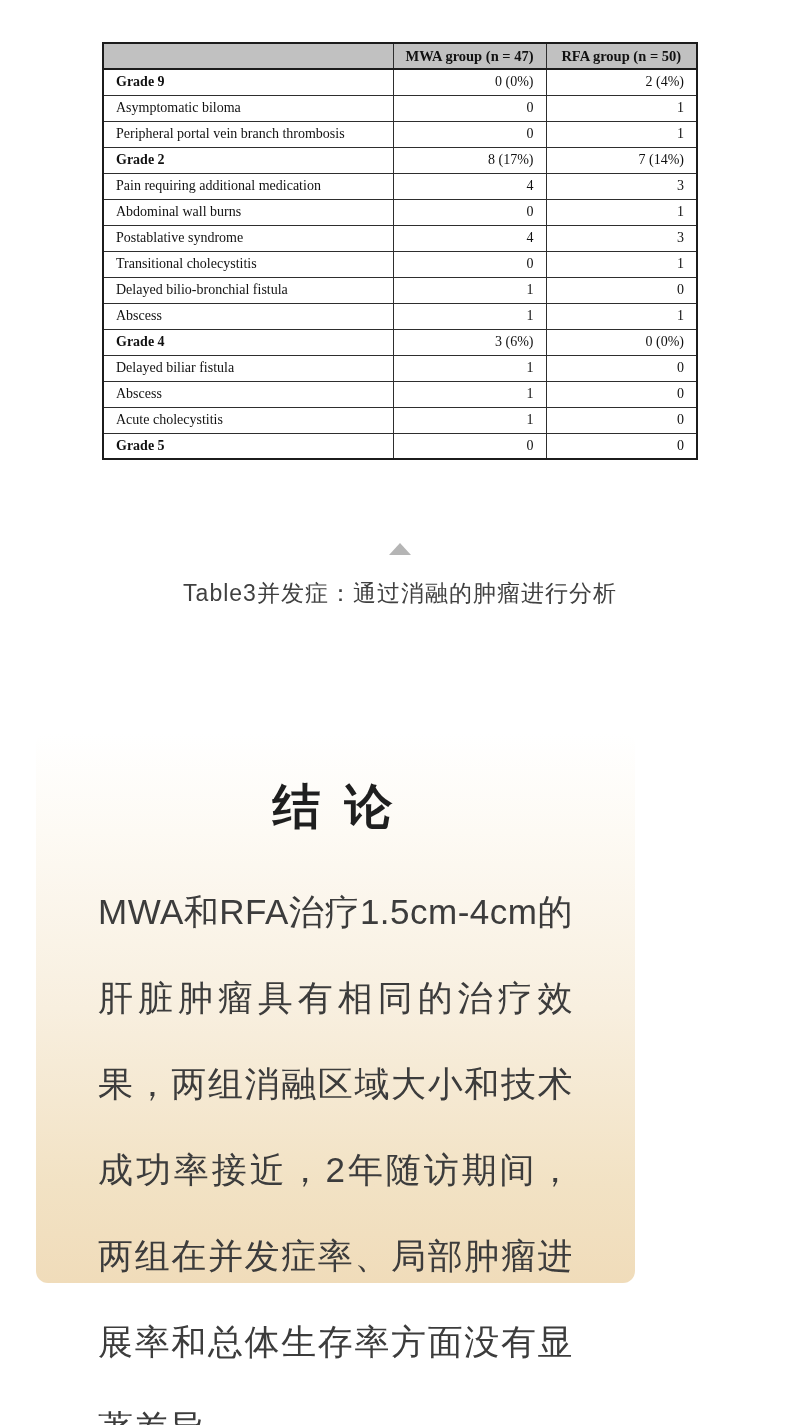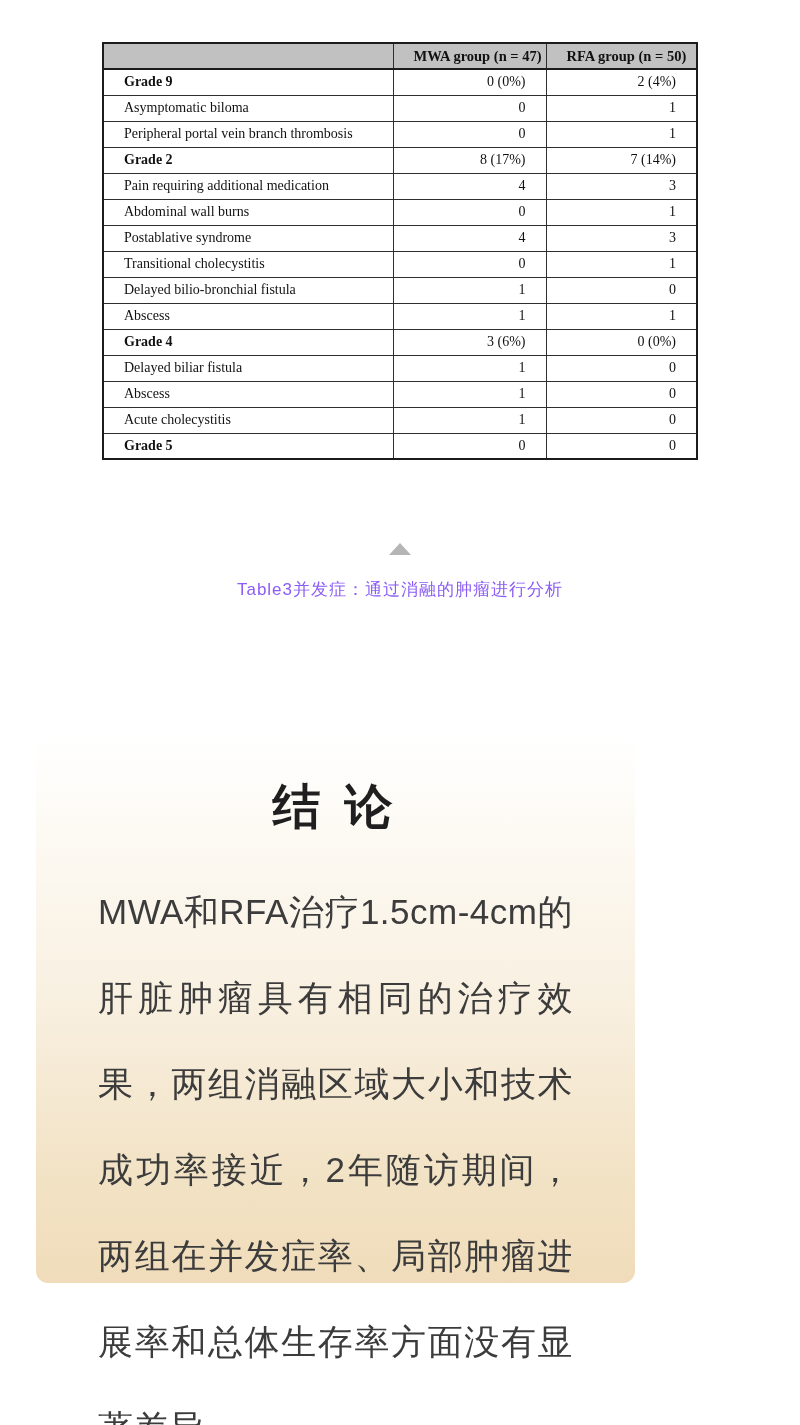--- a/index.html
+++ b/index.html
@@ -23,21 +23,21 @@
     table-layout: fixed;
     border: 2px solid #1c1c1c;
     background: #ffffff;
   }
   table.comp-table th,
   table.comp-table td {
     border: 1px solid #2e2e2e;
     height: 26px;
     font-size: 14px;
     color: #111111;
-    padding: 1px 20px;
+    padding: 1px 12px;
     vertical-align: middle;
     overflow: hidden;
     white-space: nowrap;
   }
   table.comp-table th {
     background: #c1c1c1;
     font-weight: bold;
     text-align: center;
     border-bottom: 2px solid #1c1c1c;
     font-size: 14.5px;
@@ -56,22 +56,22 @@
     border-right: 11px solid transparent;
     border-bottom: 12px solid #b5b5b5;
   }
   .table-caption {
     position: absolute;
     left: 0;
     top: 578px;
     width: 800px;
     text-align: center;
     font-family: "Liberation Sans", "DejaVu Sans", sans-serif;
-    font-size: 17px;
-    color: #8b5cf6;
+    font-size: 23px;
+    color: #404040;
     letter-spacing: 1px;
   }
 
   
   .conclusion-card {
     position: absolute;
     left: 36px;
     top: 733px;
     width: 599px;
     height: 550px;

